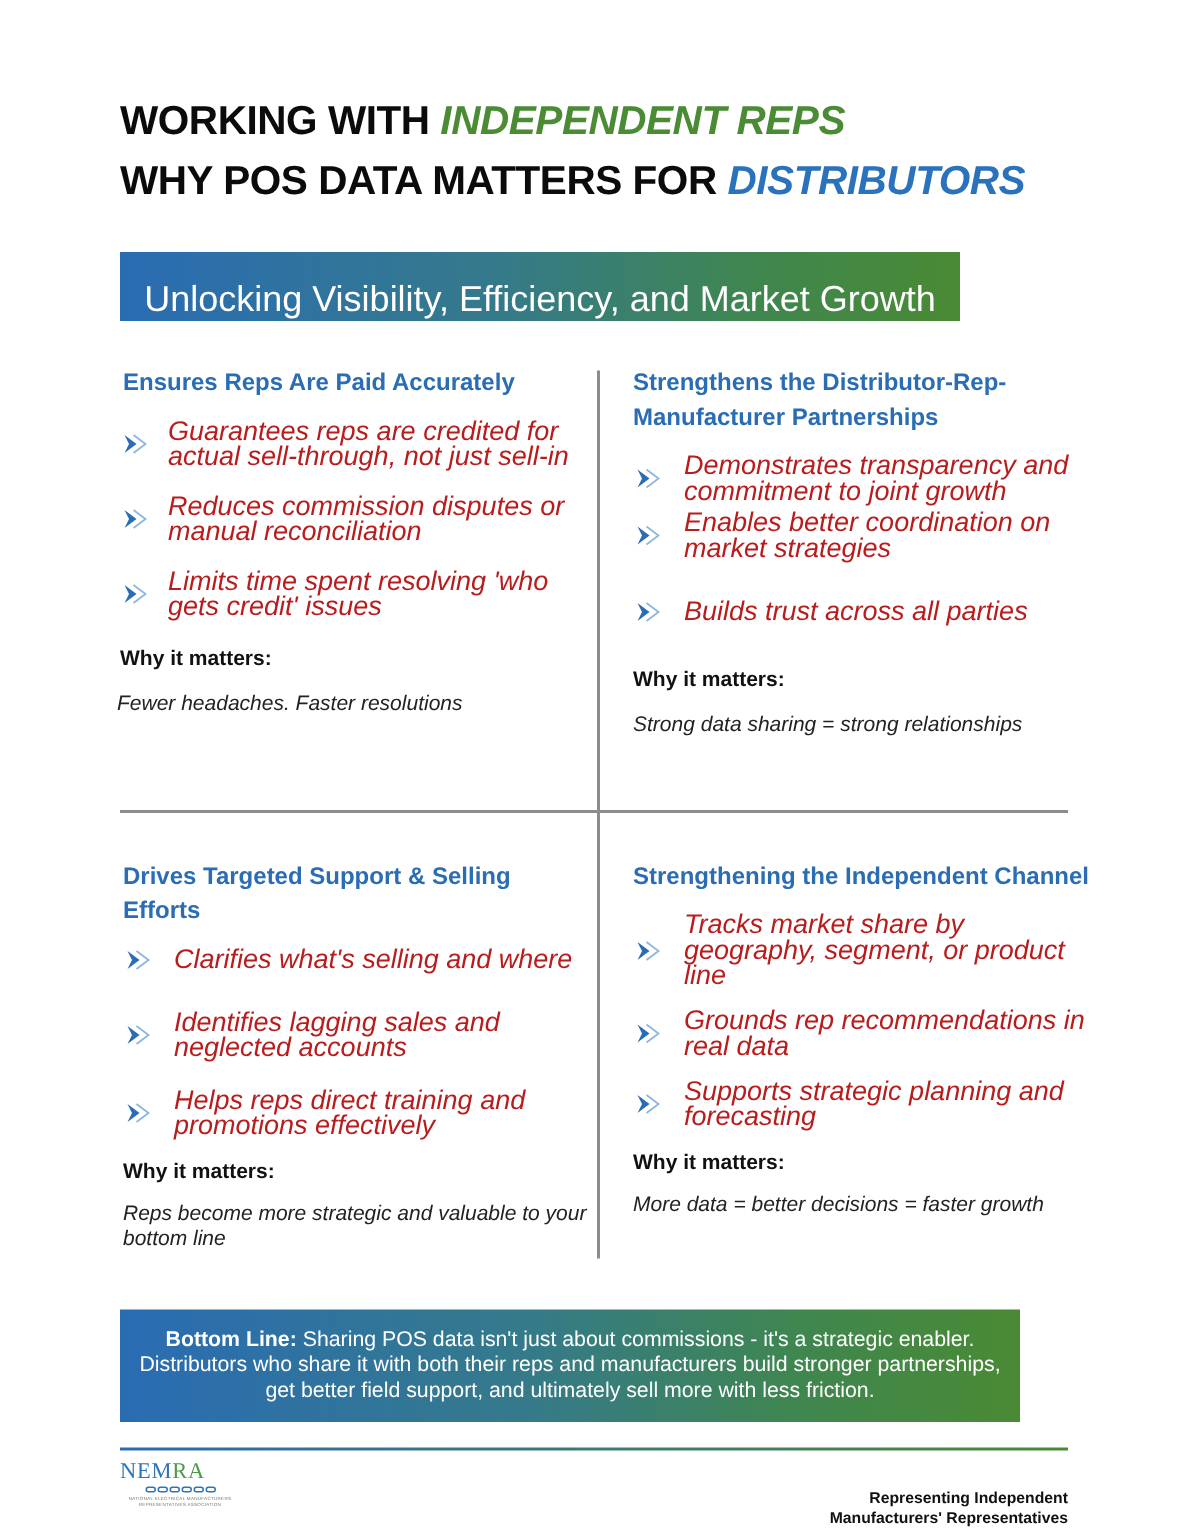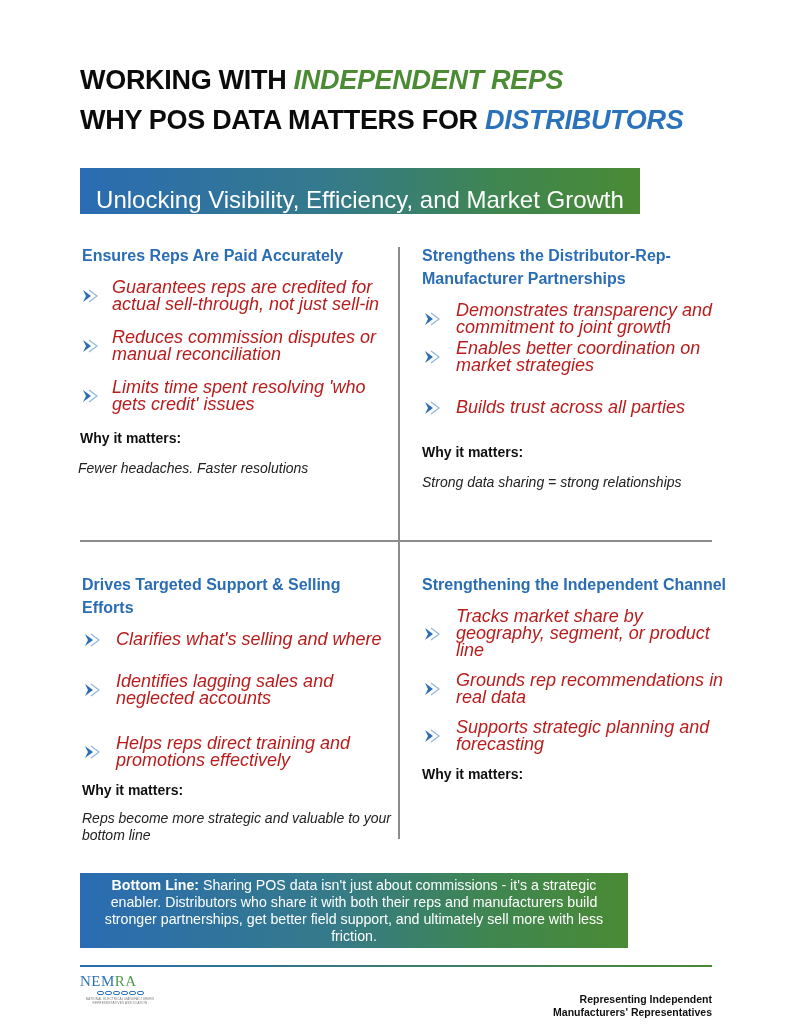--- a/index.html
+++ b/index.html
@@ -17,21 +17,21 @@
   .vline { position: absolute; left: 398px; top: 247px; width: 1.5px; height: 592px; background: #8c8c8c; }
   .hline { position: absolute; left: 80px; top: 540px; width: 632px; height: 1.5px; background: #8c8c8c; }
 
   .quad { position: absolute; width: 310px; }
   .quad h2 { margin: 0; font-size: 16px; line-height: 23px; color: #2a6db4; font-weight: 700; }
   .bullet { position: relative; padding-left: 34px; font-style: italic; font-size: 18px; line-height: 17px; color: #b91c1c; }
   .bullet .chev { position: absolute; left: 2px; top: 50%; transform: translateY(-50%); width: 20px; height: 14px; }
   .why-label { font-weight: 700; font-size: 14px; color: #111; }
   .why-text { font-style: italic; font-size: 14px; line-height: 17px; color: #222; }
 
-  .bottom { position: absolute; left: 80px; top: 873px; width: 548px; height: 75px;
+  .bottom { position: absolute; left: 80px; top: 873px; width: 600px; height: 75px;
     background: linear-gradient(90deg, #2a6cb3 0%, #357a8a 45%, #3f8650 75%, #4a8a34 100%);
     color: #fff; font-size: 14.2px; line-height: 17px; text-align: center; display: flex; align-items: center; justify-content: center; box-sizing: border-box; padding: 0 12px; }
   .bottom b { font-weight: 700; }
 
   .footline { position: absolute; left: 80px; top: 965px; width: 632px; height: 2px; background: linear-gradient(90deg, #2a6cb3, #4a8a34); }
 
   .logo { position: absolute; left: 80px; top: 973px; width: 80px; height: 40px; }
   .logo .word { font-family: "Liberation Serif", "DejaVu Serif", serif; font-size: 15px; letter-spacing: 0.5px; display: block; text-align: left; line-height: 16px; }
   .logo .word .b { color: #2d74b8; }
   .logo .word .g { color: #4c9a4a; }
@@ -119,21 +119,21 @@
       </svg>
     <span>Clarifies what's selling and where</span>
   </div>
   <div class="bullet" style="margin-top:25px;">
     <svg class="chev" viewBox="0 0 20 14">
         <path d="M1 1 L9 7 L1 13 L4 7 Z" fill="#2a6db4"></path>
         <path d="M7 1 L15 7 L7 13" fill="none" stroke="#8fb6dd" stroke-width="1.2"></path>
       </svg>
     <span>Identifies lagging sales and neglected accounts</span>
   </div>
-  <div class="bullet" style="margin-top:28px;font-style:italic;">
+  <div class="bullet" style="margin-top:18px;font-style:italic;">
     <svg class="chev" viewBox="0 0 20 14">
         <path d="M1 1 L9 7 L1 13 L4 7 Z" fill="#2a6db4"></path>
         <path d="M7 1 L15 7 L7 13" fill="none" stroke="#8fb6dd" stroke-width="1.2"></path>
       </svg>
     <span>Helps reps direct training and promotions effectively</span>
   </div>
   <div class="why-label" style="margin-top:13px;">Why it matters:</div>
   <div class="why-text" style="margin-top:12px;">Reps become more strategic and valuable to your bottom line</div>
 </div>
 
@@ -154,20 +154,21 @@
     <span>Grounds rep recommendations in real data</span>
   </div>
   <div class="bullet" style="margin-top:13px;">
     <svg class="chev" viewBox="0 0 20 14">
         <path d="M1 1 L9 7 L1 13 L4 7 Z" fill="#2a6db4"></path>
         <path d="M7 1 L15 7 L7 13" fill="none" stroke="#8fb6dd" stroke-width="1.2"></path>
       </svg>
     <span>Supports strategic planning and forecasting</span>
   </div>
   <div class="why-label" style="margin-top:13px;">Why it matters:</div>
+  <div class="why-text" style="margin-top:12px;">More data = better decisions = faster growth</div>
 </div>
 
 <div class="bottom">
   <div><b>Bottom Line:</b><span> Sharing POS data isn't just about commissions - it's a strategic enabler. Distributors who share it with both their reps and manufacturers build stronger partnerships, get better field support, and ultimately sell more with less friction.</span></div>
 </div>
 
 <div class="footline"></div>
 
 <div class="logo">
   <span class="word"><span class="b">NEM</span><span class="g">RA</span></span>

